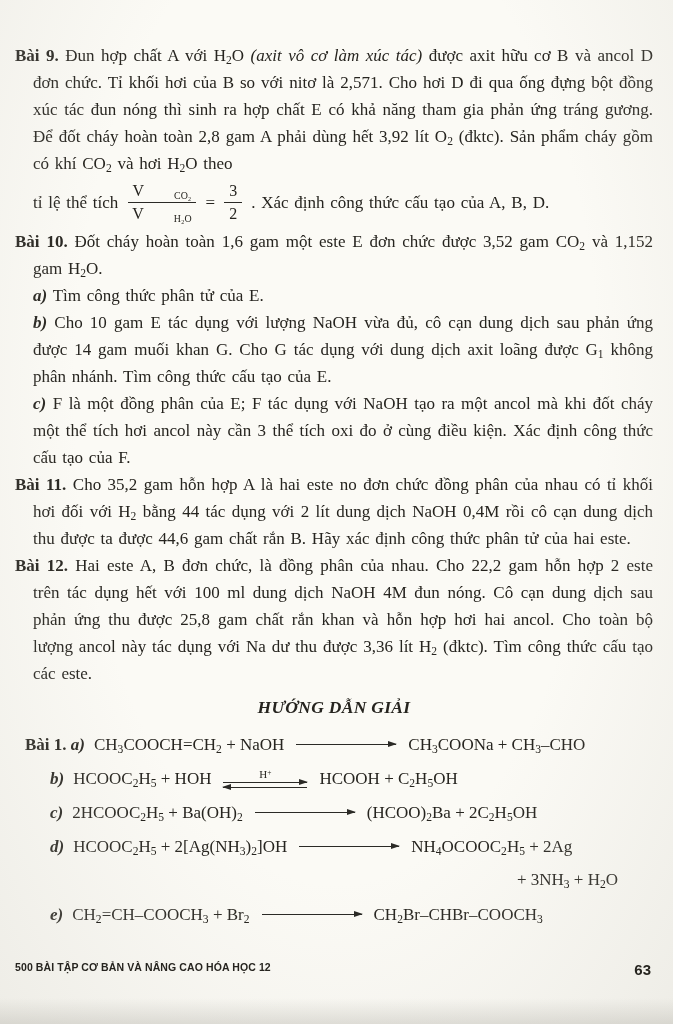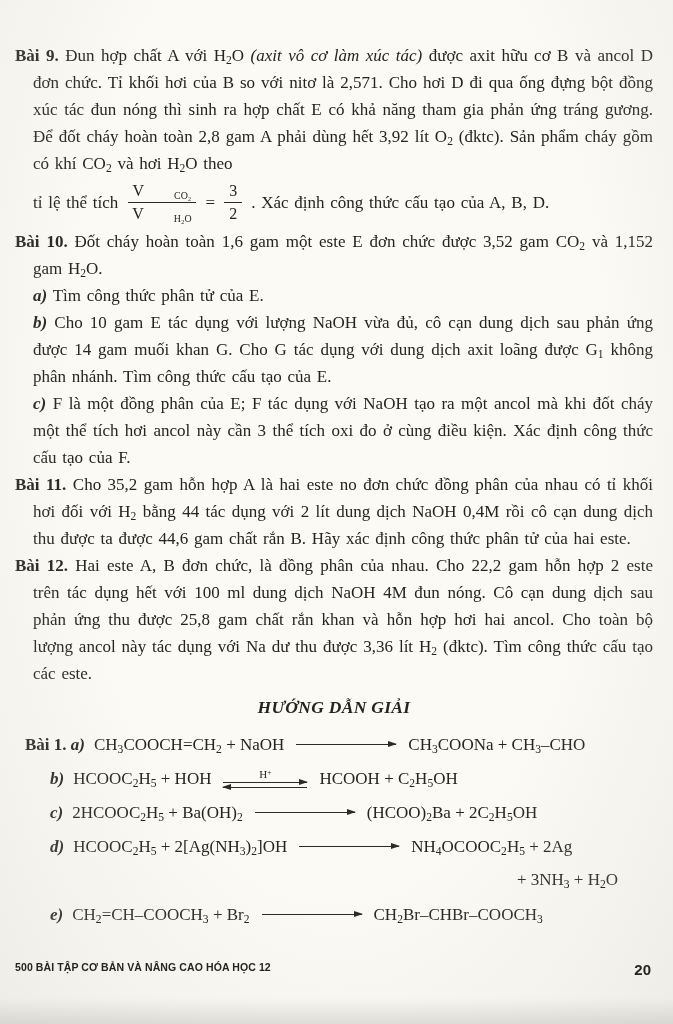--- a/index.html
+++ b/index.html
@@ -200,16 +200,16 @@
     <span class="sol-label"><i>e)</i></span>
     <span class="formula">CH<sub>2</sub>=CH–COOCH<sub>3</sub> + Br<sub>2</sub></span>
     <span class="rxn-arrow">
         <span class="aline head-r"></span>
       </span>
     <span class="formula">CH<sub>2</sub>Br–CHBr–COOCH<sub>3</sub></span>
   </div>
 
   <div class="footer">
     <span class="book-title">500 BÀI TẬP CƠ BẢN VÀ NÂNG CAO HÓA HỌC 12</span>
-    <span class="page-number">20</span>
+    <span class="page-number">63</span>
   </div>
 
 </div>
 
 </body></html>

